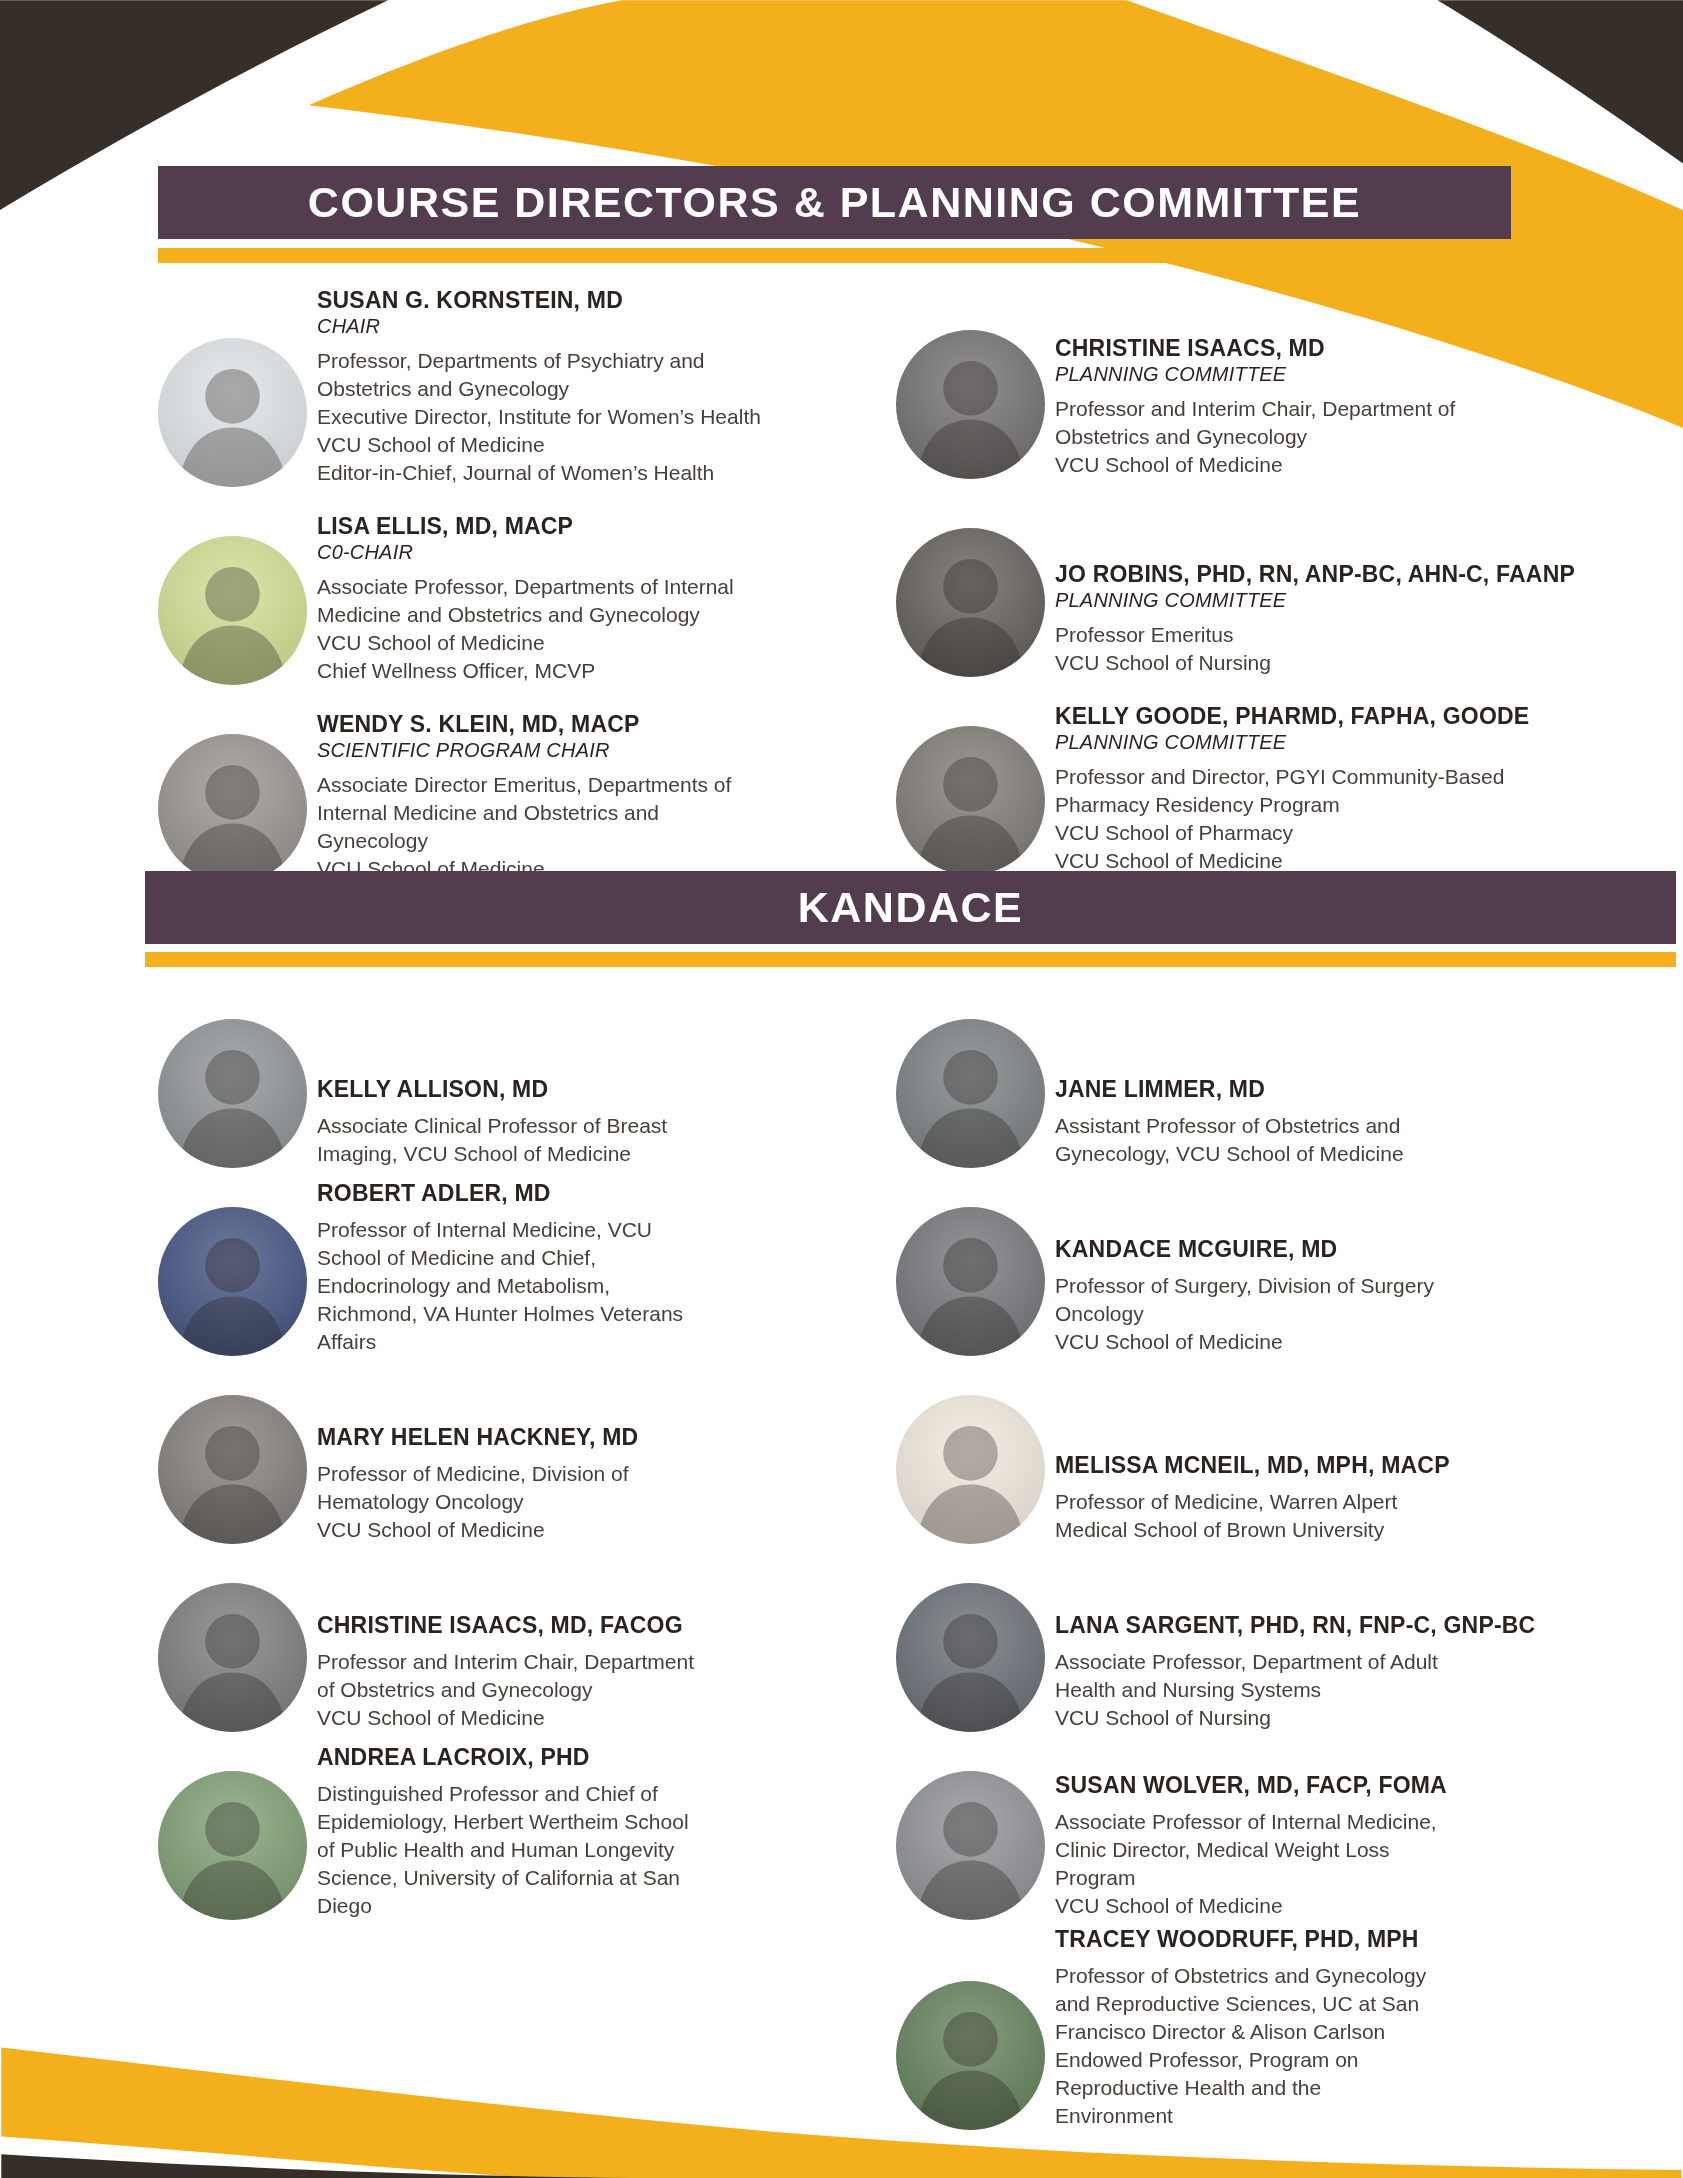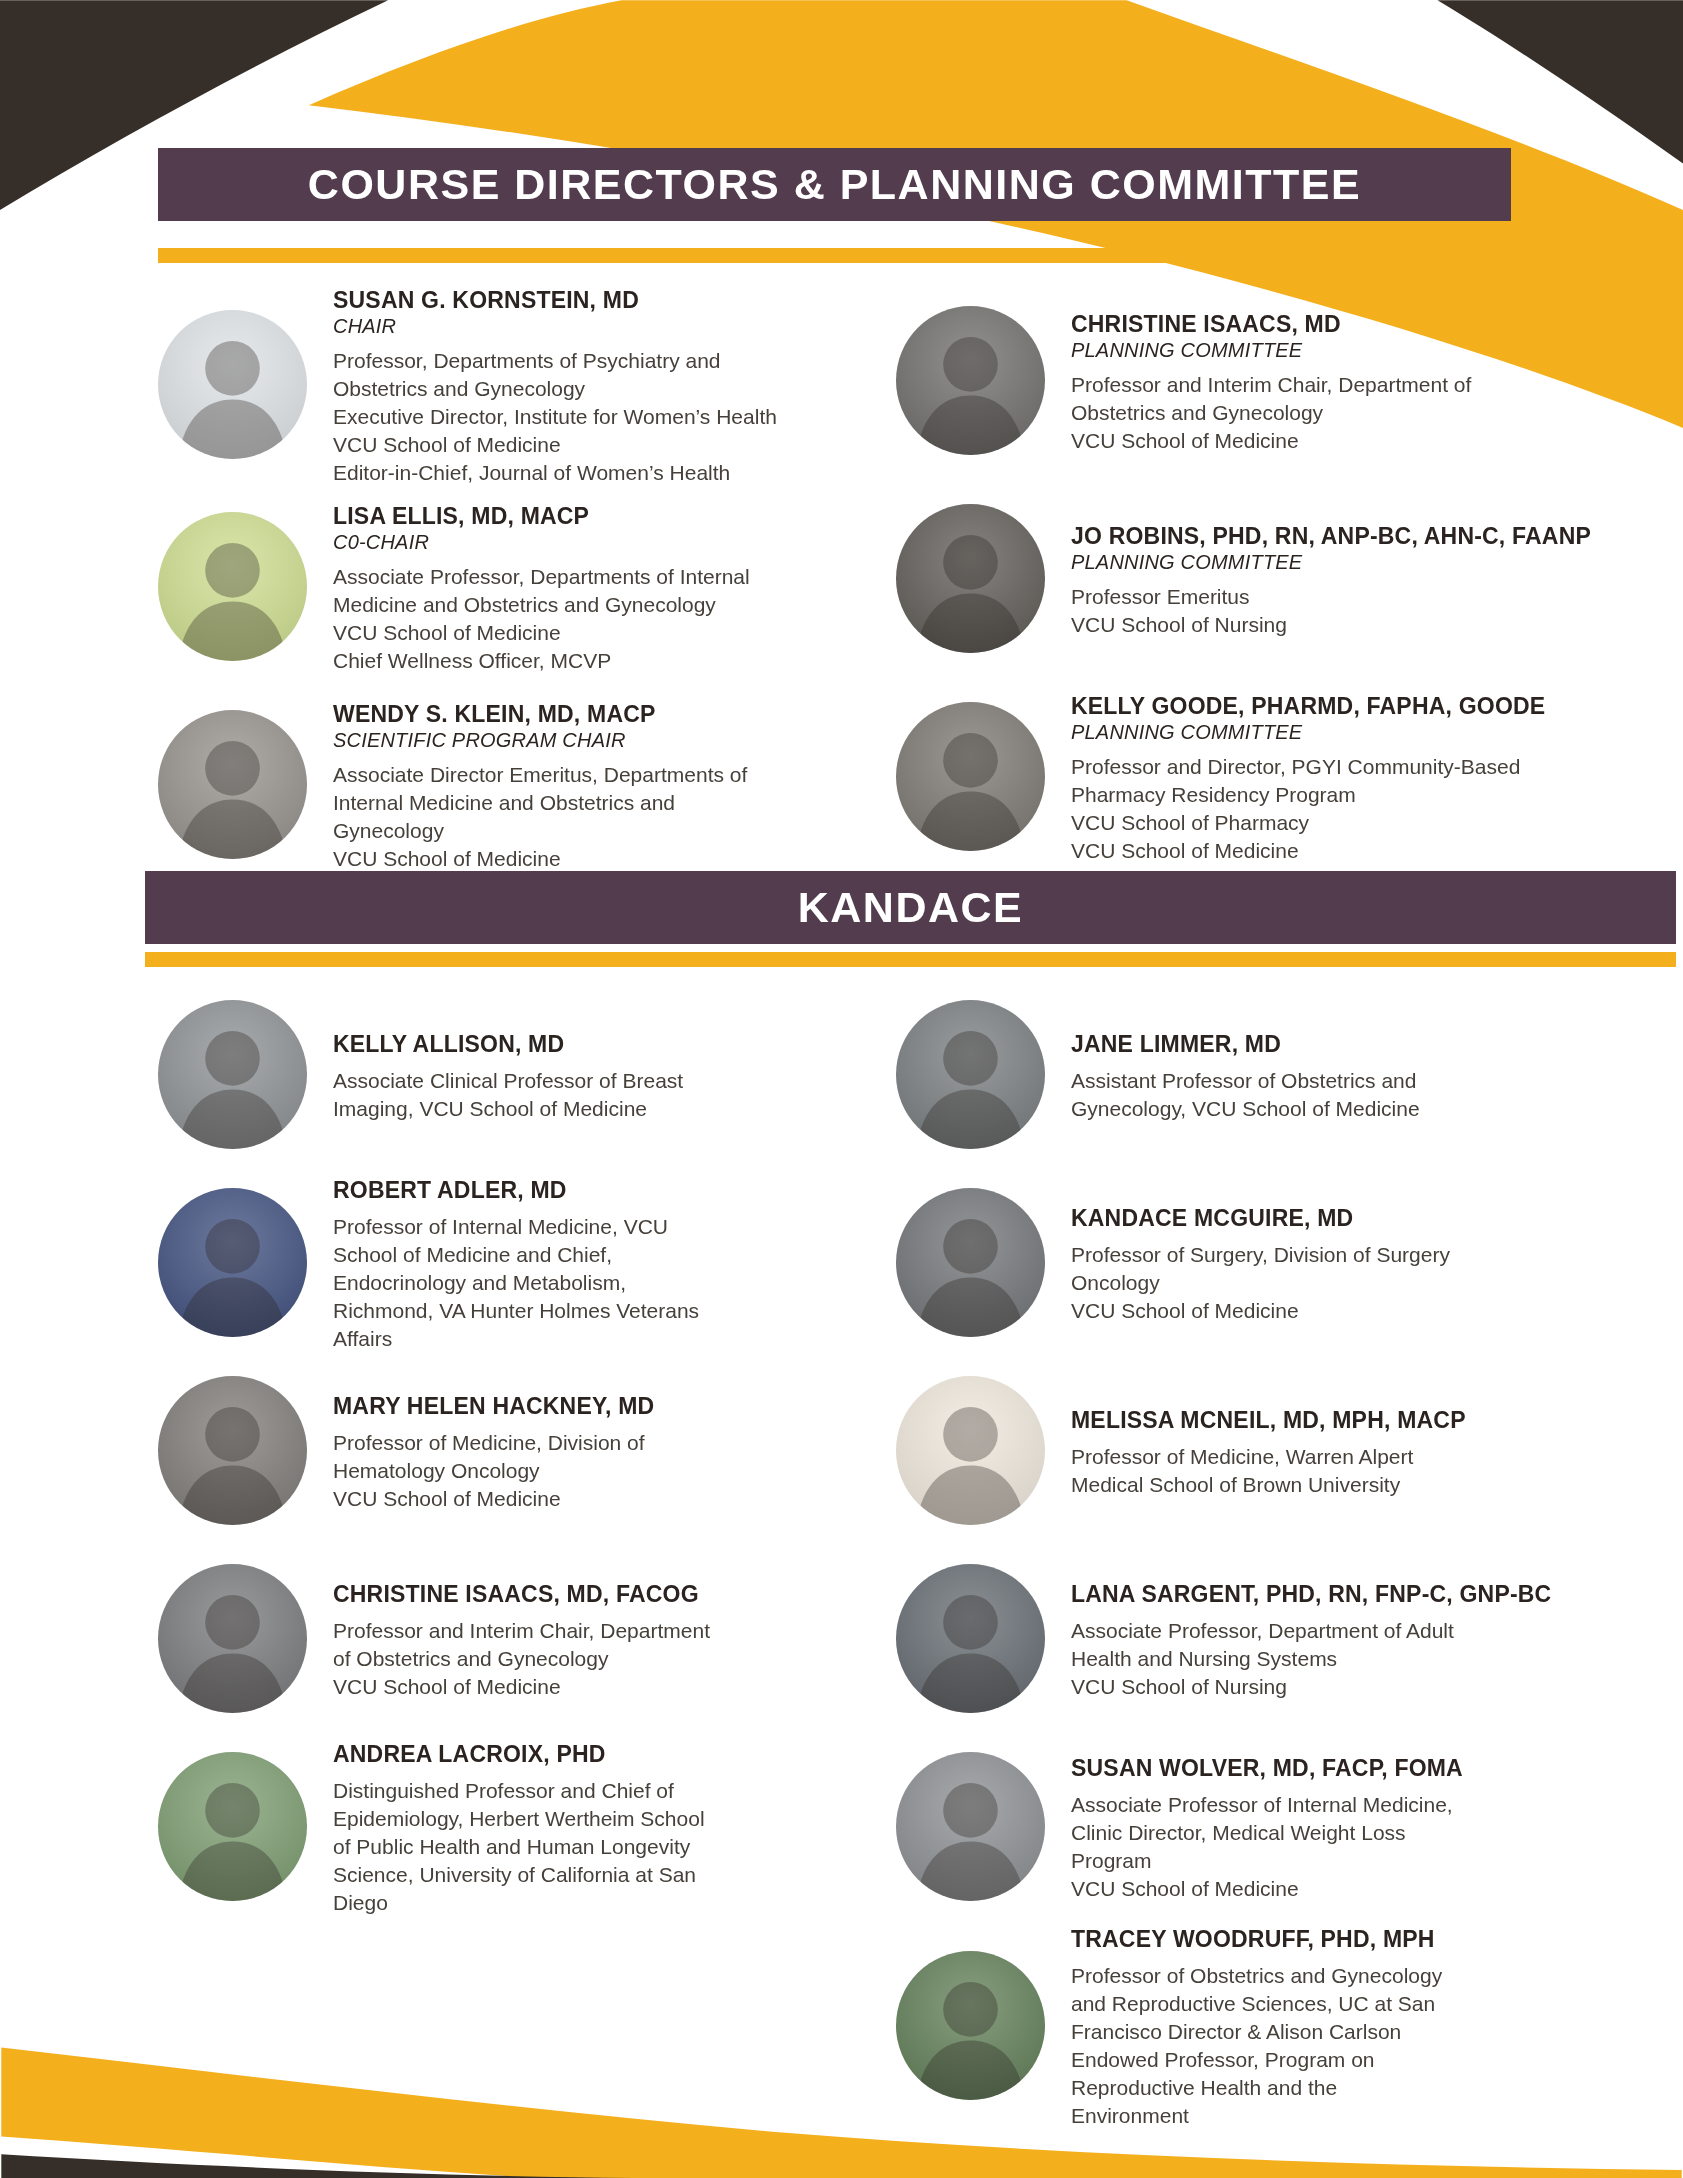--- a/index.html
+++ b/index.html
@@ -11,34 +11,34 @@
   .deco{position:absolute;left:0;z-index:0;pointer-events:none;}
   #deco-top{top:0;}
   #deco-bottom{bottom:0;}
 
   .banner{
     position:absolute;z-index:2;height:73px;
     background:#523C4E;color:#ffffff;
     display:flex;align-items:center;justify-content:center;
     font-weight:700;font-size:43px;letter-spacing:1.5px;
   }
-  #banner1{left:158px;top:148px;width:1353px;}
+  #banner1{left:158px;top:166px;width:1353px;}
   #banner2{left:145px;top:871px;width:1531px;}
   .goldbar{position:absolute;z-index:2;height:15px;background:#F4AF1D;}
   #goldbar1{left:158px;top:248px;width:1353px;}
   #goldbar2{left:145px;top:952px;width:1531px;}
 
   .content{
     position:absolute;z-index:1;left:158px;width:1455px;
     display:grid;grid-template-columns:738px 1fr;column-gap:0;
   }
   #content1{top:281px;--pitch:198px;}
   #content2{top:980px;--pitch:188px;}
   .pcol{display:flex;flex-direction:column;}
-  .entry{display:flex;gap:26px;min-height:var(--pitch);align-items:center;}
+  .entry{display:flex;gap:10px;min-height:var(--pitch);align-items:flex-end;}
   .photo{
     width:149px;height:149px;border-radius:50%;flex-shrink:0;
     overflow:hidden;position:relative;
   }
   .photo svg{width:100%;height:100%;display:block;}
   .sil{fill:rgba(38,32,27,0.32);}
   .info{padding-top:6px;}
   .pname{
     font-size:23px;font-weight:700;color:#2B2320;line-height:27px;letter-spacing:0.2px;
   }

